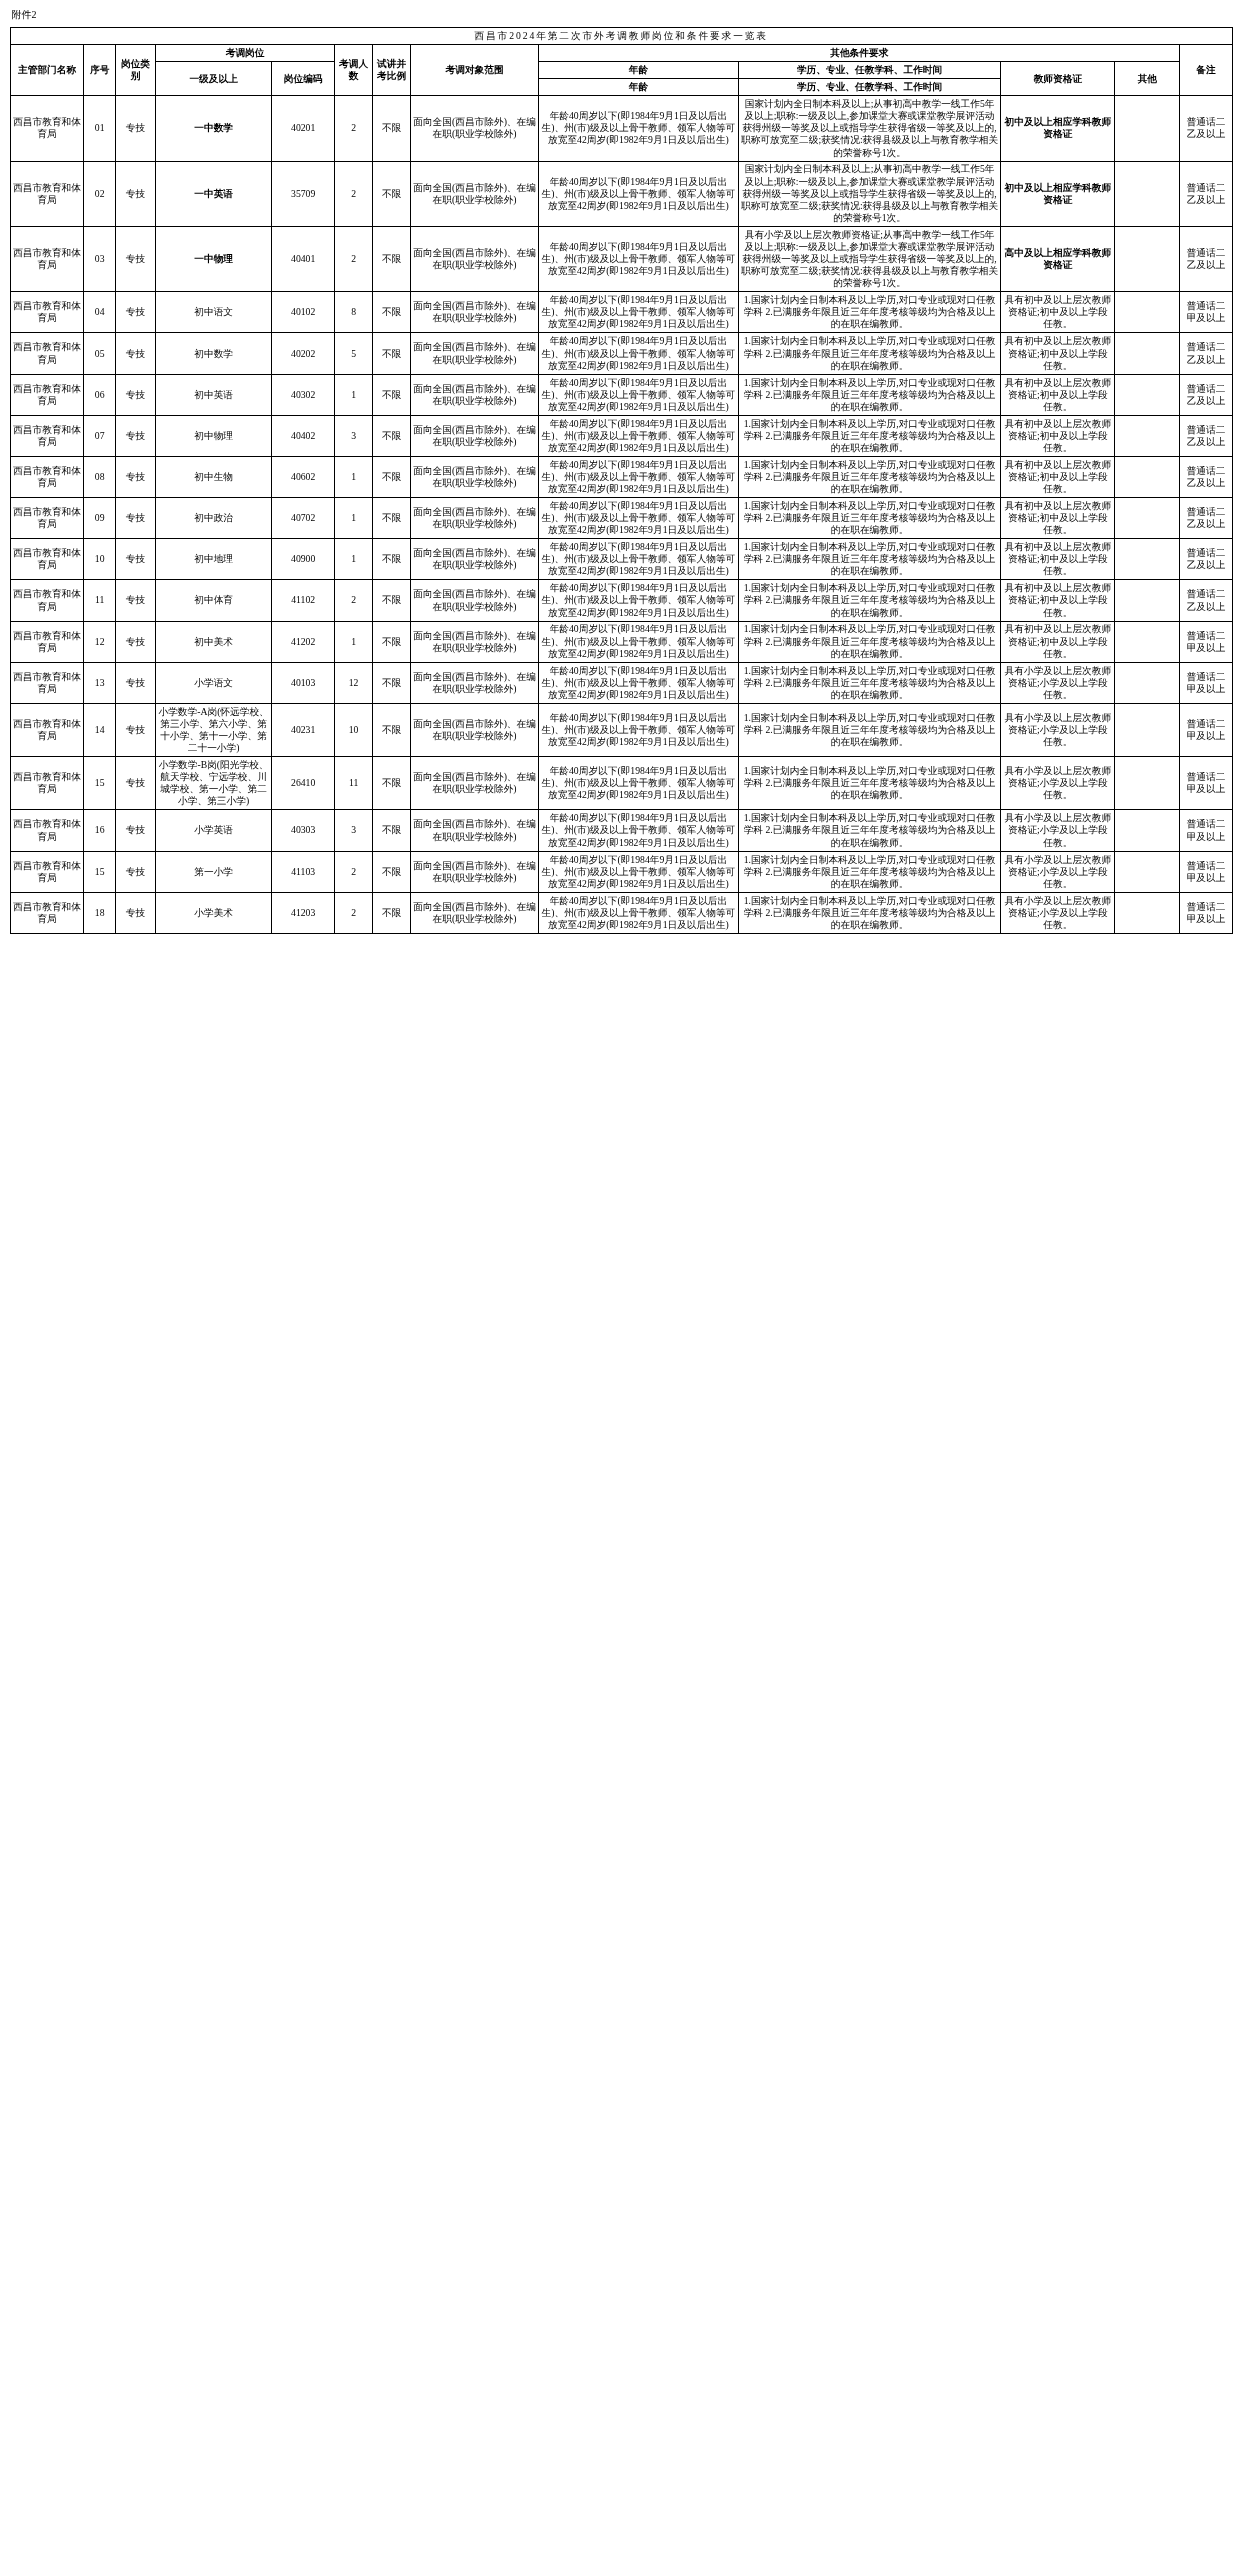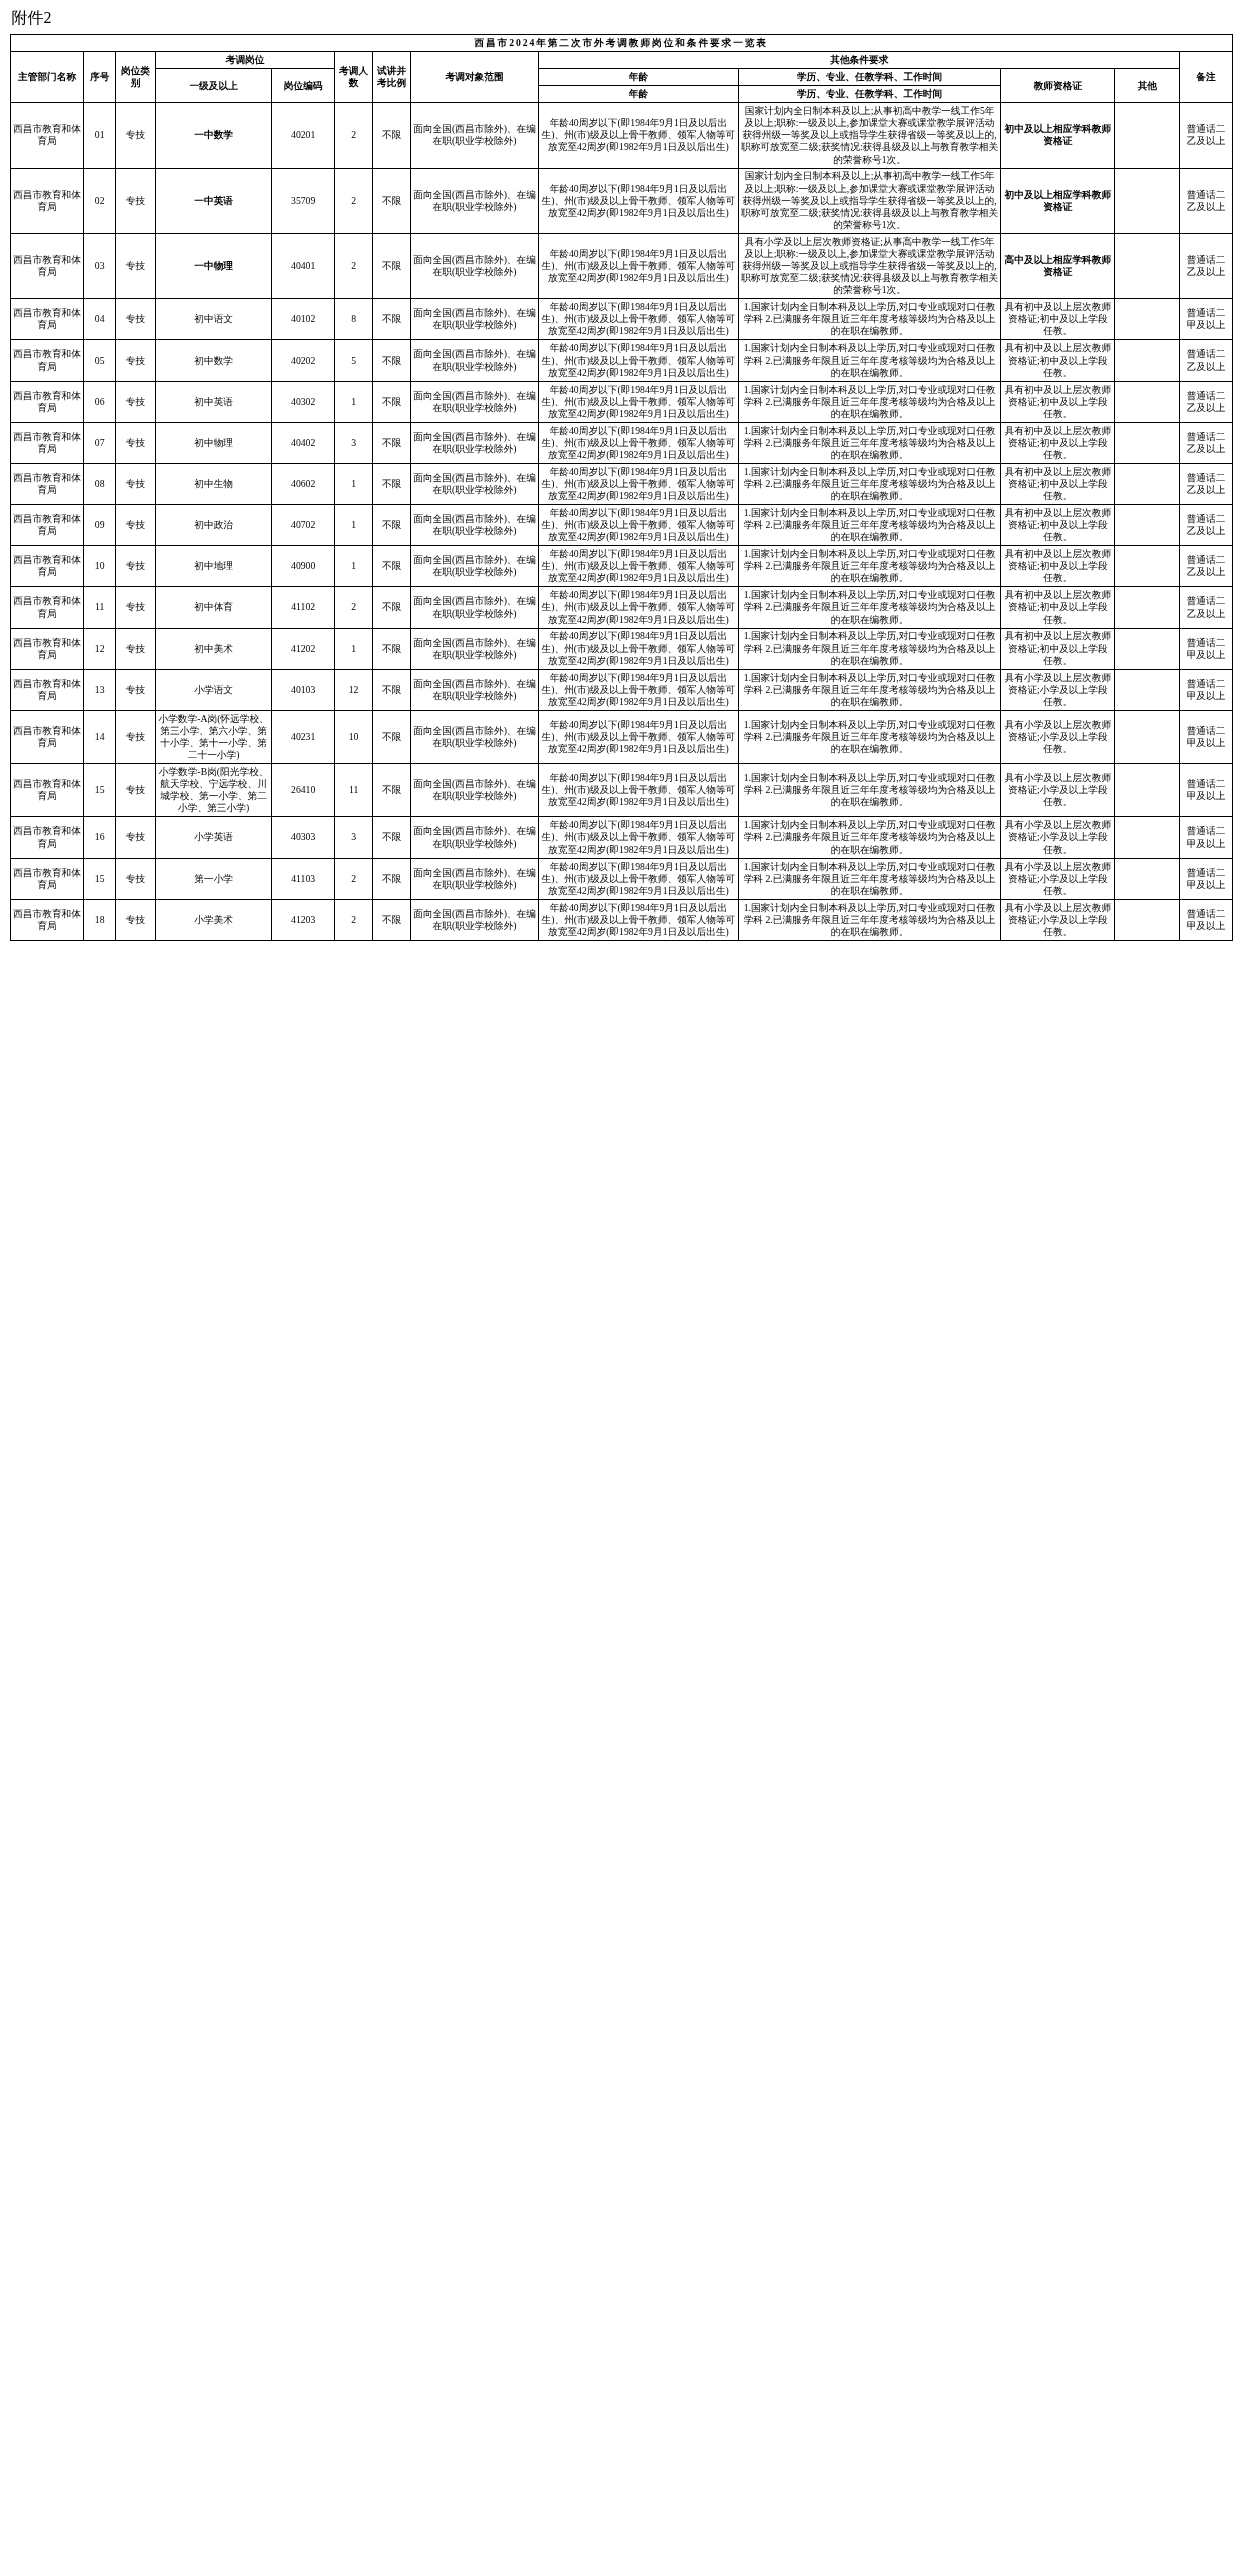--- a/index.html
+++ b/index.html
@@ -1,21 +1,21 @@
 <!DOCTYPE html>
 <html><head>
 <meta charset="utf-8">
 <style>
   html,body{margin:0;padding:0;background:#ffffff;}
   body{font-family:"Liberation Serif","DejaVu Serif",serif;color:#000;}
   .page{width:1240px;min-height:2576px;box-sizing:border-box;padding:5.8px 9.7px 9.7px 9.7px;}
-  .attach{font-size:16px;margin:1.9px 0 5.8px 1.9px;}
+  .attach{font-size:10px;margin:1.9px 0 5.8px 1.9px;}
   table.main{border-collapse:collapse;width:1223px;table-layout:fixed;margin:0 auto;}
   table.main td,table.main th{border:1px solid #000;padding:1.9px 1.9px;vertical-align:middle;text-align:center;font-size:9.7px;line-height:1.25;word-break:break-all;}
-  .title-cell{border:1px solid #000;font-size:20.3px;font-weight:bold;letter-spacing:1.9px;padding:6.8px 0 7.8px 0;text-align:center;font-family:"Liberation Serif","DejaVu Serif",serif;}
+  .title-cell{border:1px solid #000;font-size:20.3px;font-weight:normal;letter-spacing:1.9px;padding:6.8px 0 7.8px 0;text-align:center;font-family:"Liberation Serif","DejaVu Serif",serif;}
   th{font-weight:bold;font-size:10.7px;}
   .hdr-small{font-size:9.7px;margin-left:29px;}
   .b{font-weight:bold;}
   .nowrap{white-space:nowrap;}
   .lh{line-height:1.3;}
   col.c0{width:68px;}
   col.c1{width:29px;}
   col.c2{width:37px;}
   col.c3{width:107px;}
   col.c4{width:58px;}

